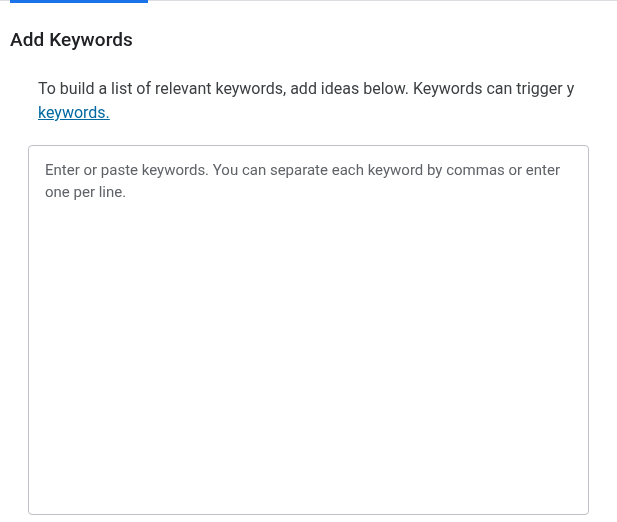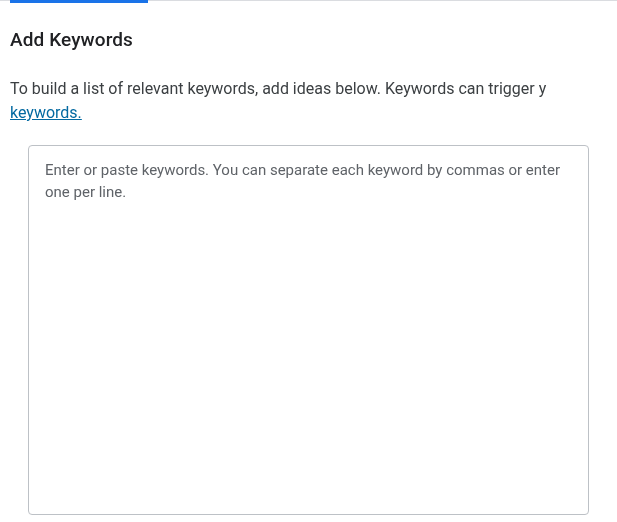--- a/index.html
+++ b/index.html
@@ -35,20 +35,21 @@
       margin-bottom: 26px;
       letter-spacing: 0.1px;
     }
     .description {
       font-size: 16px;
       color: #3c4043;
       line-height: 1.5;
       margin-bottom: 20px;
       white-space: nowrap;
       overflow: hidden;
+      margin-left: 28px;
     }
     .link {
       color: #0369a1;
       text-decoration: underline;
       cursor: pointer;
     }
     .textarea-wrap {
       margin: 0 18px 0 18px;
     }
     textarea {

